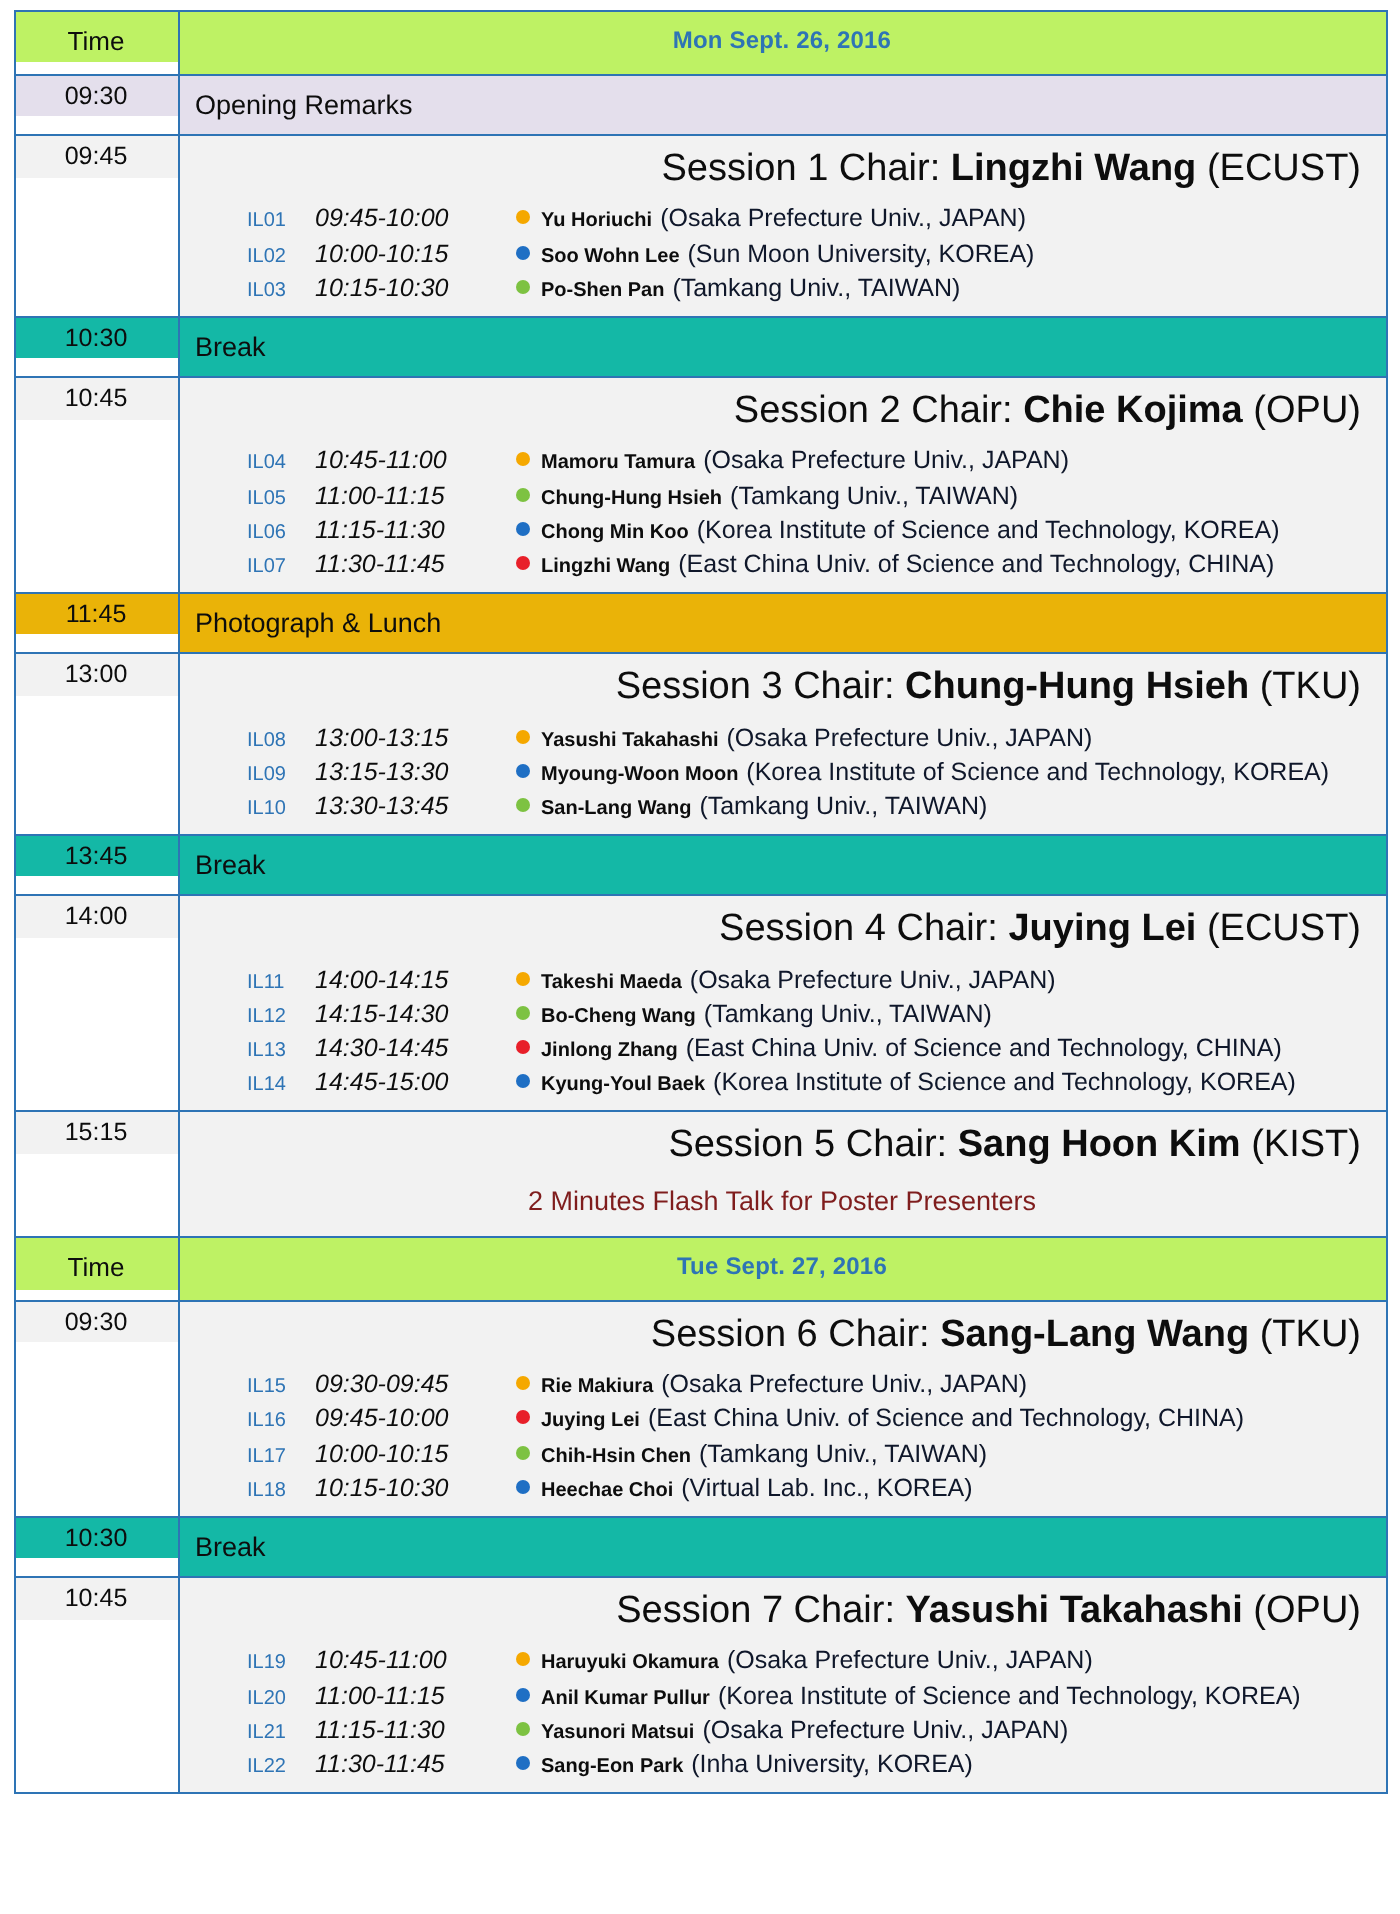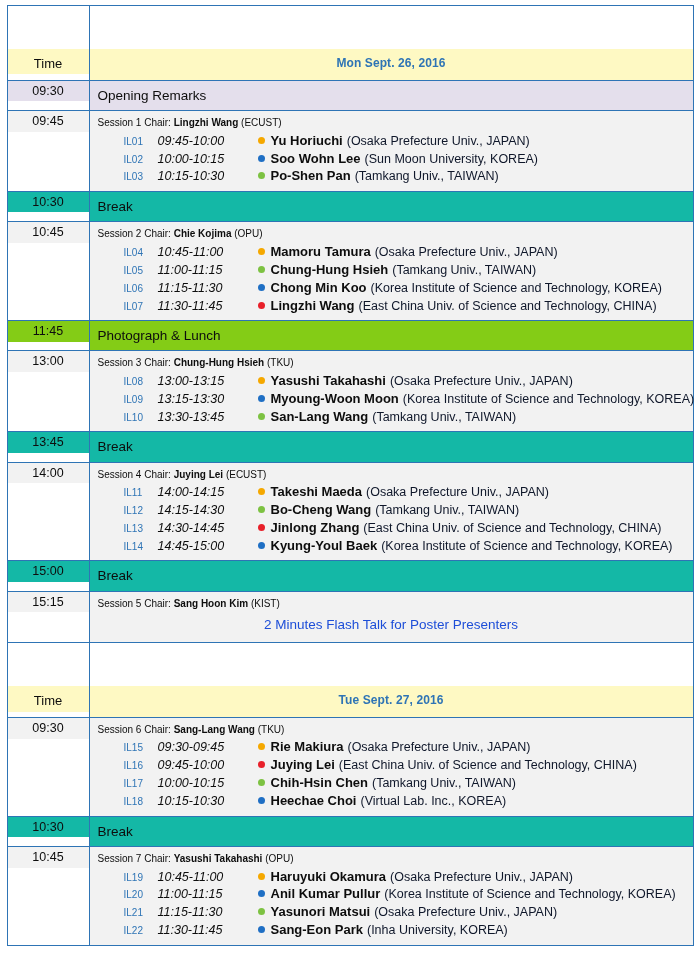--- a/index.html
+++ b/index.html
@@ -45,22 +45,21 @@
   .body-cell {
     padding: 3px 8px 3px 8px;
     font-size: 13px;
     color: #0d0d0d;
     line-height: 1.3;
   }
 
   
   .row-day .time-cell,
   .row-day .body-cell {
-    background: #fef9c3;
-    margin-top: 43px;
+    background: #bef264;
   }
   .day-title {
     text-align: center;
     font-size: 12px;
     font-weight: bold;
     color: #2E74B5;
     padding: 4px 0 5px 0;
     letter-spacing: 0.1px;
   }
   .row-day .time-cell {
@@ -73,25 +72,26 @@
     text-align: left;
     font-size: 13.5px;
     color: #0d0d0d;
     padding: 3px 0 3px 0;
   }
 
   
   .bg-lavender .time-cell, .bg-lavender .body-cell { background: #E4DFEC; }
   .bg-break    .time-cell, .bg-break    .body-cell { background: #14b8a6; }
   .bg-session  .time-cell, .bg-session  .body-cell { background: #F2F2F2; }
-  .bg-green    .time-cell, .bg-green    .body-cell { background: #84cc16; }
+  .bg-green    .time-cell, .bg-green    .body-cell { background: #eab308; }
 
   
   .chair-line {
-    font-size: 10px;
+    text-align: right;
+    font-size: 19px;
     color: #0d0d0d;
     padding: 2px 4px 3px 0;
     white-space: nowrap;
   }
   .chair-label { font-weight: normal; }
   .chair-name  { font-weight: bold; }
   .chair-affil { font-weight: normal; }
 
   .talk-list {
     list-style: none;
@@ -124,33 +124,33 @@
     height: 7px;
     border-radius: 50%;
     margin: 0 6px 0 10px;
     flex: 0 0 auto;
     position: relative;
     top: -1px;
   }
   .talk-speaker {
     font-weight: bold;
     color: #0d0d0d;
-    font-size: 13px;
+    font-size: 10px;
   }
   .talk-affil {
     color: #0f172a;
     font-size: 12.5px;
     padding-left: 4px;
   }
 
   
   .sub-centered {
     text-align: center;
     font-size: 13.5px;
-    color: #1d4ed8;
+    color: #7f1d1d;
     padding: 3px 0 6px 0;
   }
 
   
   .block-center {
     display: flex;
     align-items: center;
     justify-content: center;
     text-align: center;
     font-size: 13.5px;
@@ -356,30 +356,20 @@
                 <span class="talk-code">IL14</span>
                 <span class="talk-time">14:45-15:00</span>
                 <span class="talk-bullet" style="background: rgb(31, 111, 196);"></span>
                 <span class="talk-speaker">Kyung-Youl Baek</span>
                 <span class="talk-affil">(Korea Institute of Science and Technology, KOREA)</span>
               </div>
             </div>
           </div>
         </td>
       </tr>
-      <tr class="row-simple bg-break">
-        <td>
-          <div class="time-cell">15:00</div>
-        </td>
-        <td>
-          <div class="body-cell">
-            <div class="centered-label">Break</div>
-          </div>
-        </td>
-      </tr>
       <tr class="row-flash bg-session">
         <td>
           <div class="time-cell">15:15</div>
         </td>
         <td>
           <div class="body-cell">
             <div class="chair-line"><span class="chair-label">Session 5 Chair: </span><span class="chair-name">Sang Hoon Kim</span><span class="chair-affil"> (KIST)</span></div>
             <div class="sub-centered">2 Minutes Flash Talk for Poster Presenters</div>
           </div>
         </td>

